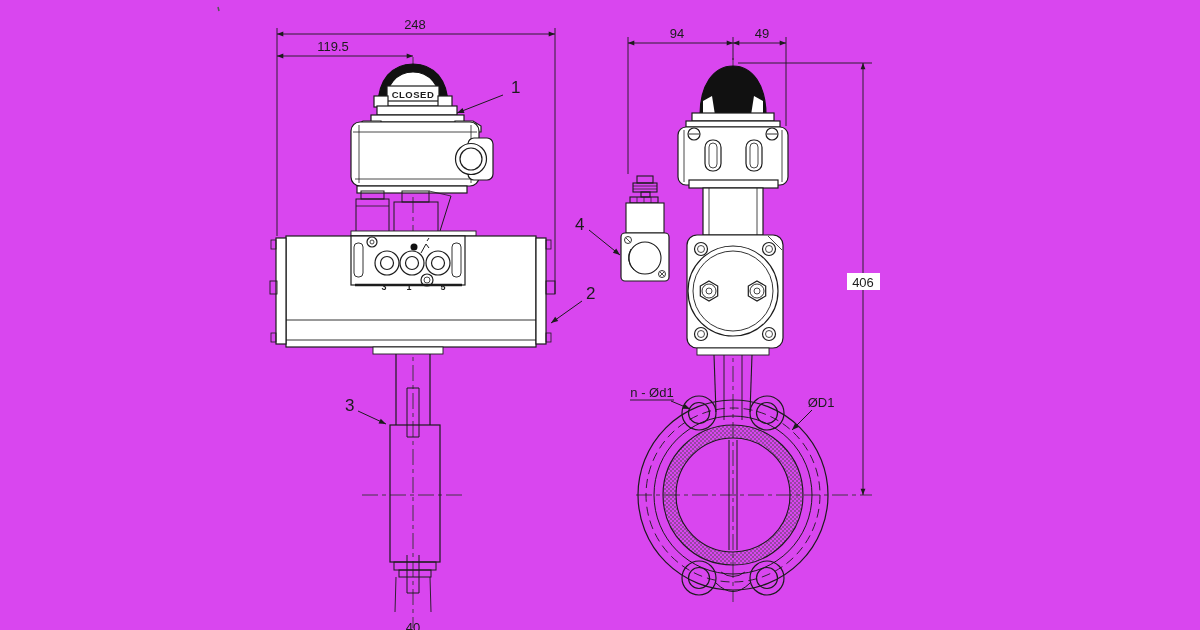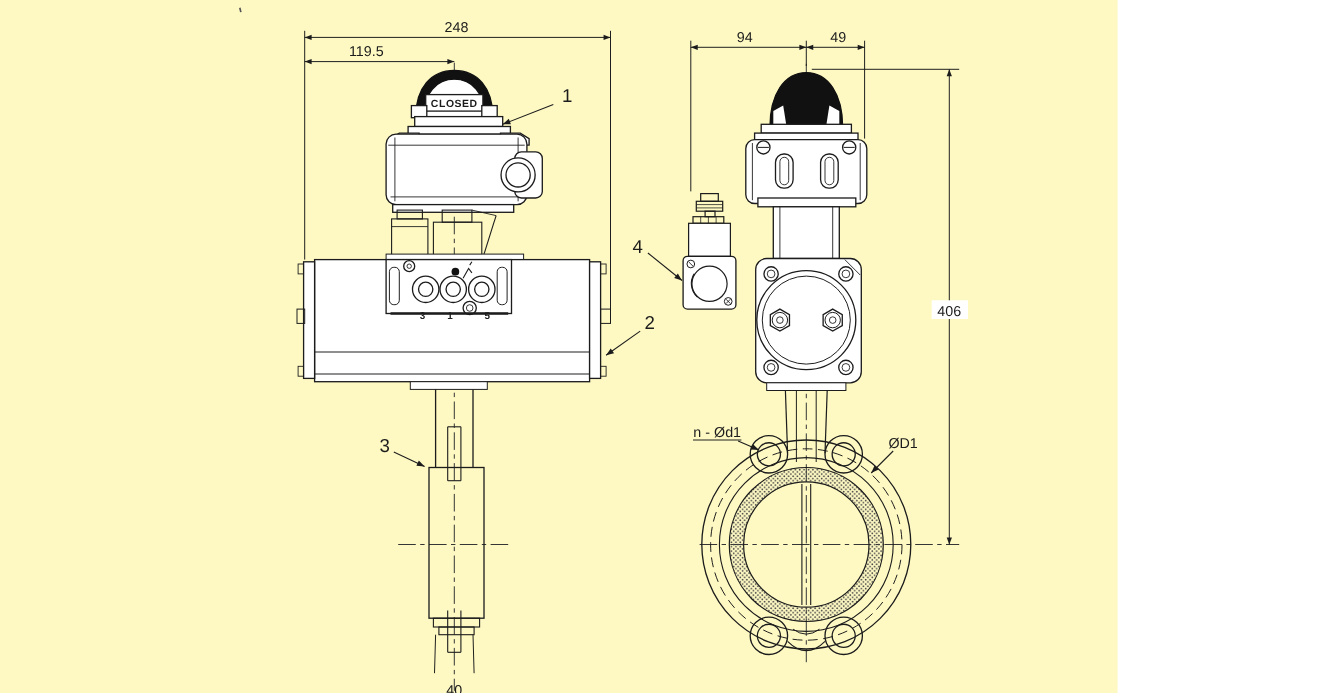--- a/index.html
+++ b/index.html
@@ -1,16 +1,16 @@
 <!DOCTYPE html>
 <html><head>
 <meta charset="utf-8">
 <style>
   html,body{margin:0;padding:0;background:#ffffff;}
-  .page{position:relative;width:1016px;height:630px;overflow:hidden;background:#fef9c3;
+  .page{position:relative;width:1200px;height:630px;overflow:hidden;background:#d946ef;
         font-family:"Liberation Sans", sans-serif;}
   svg{display:block;}
   text{fill:#1c1c1c;font-family:"Liberation Sans", sans-serif;}
   .dim{font-size:13px;}
   .balloon{font-size:17px;}
   .port{font-size:9px;font-weight:bold;}
   .ind{font-size:9.5px;font-weight:bold;letter-spacing:0.5px;}
   .lbl{font-size:13px;}
 </style>
 </head>

